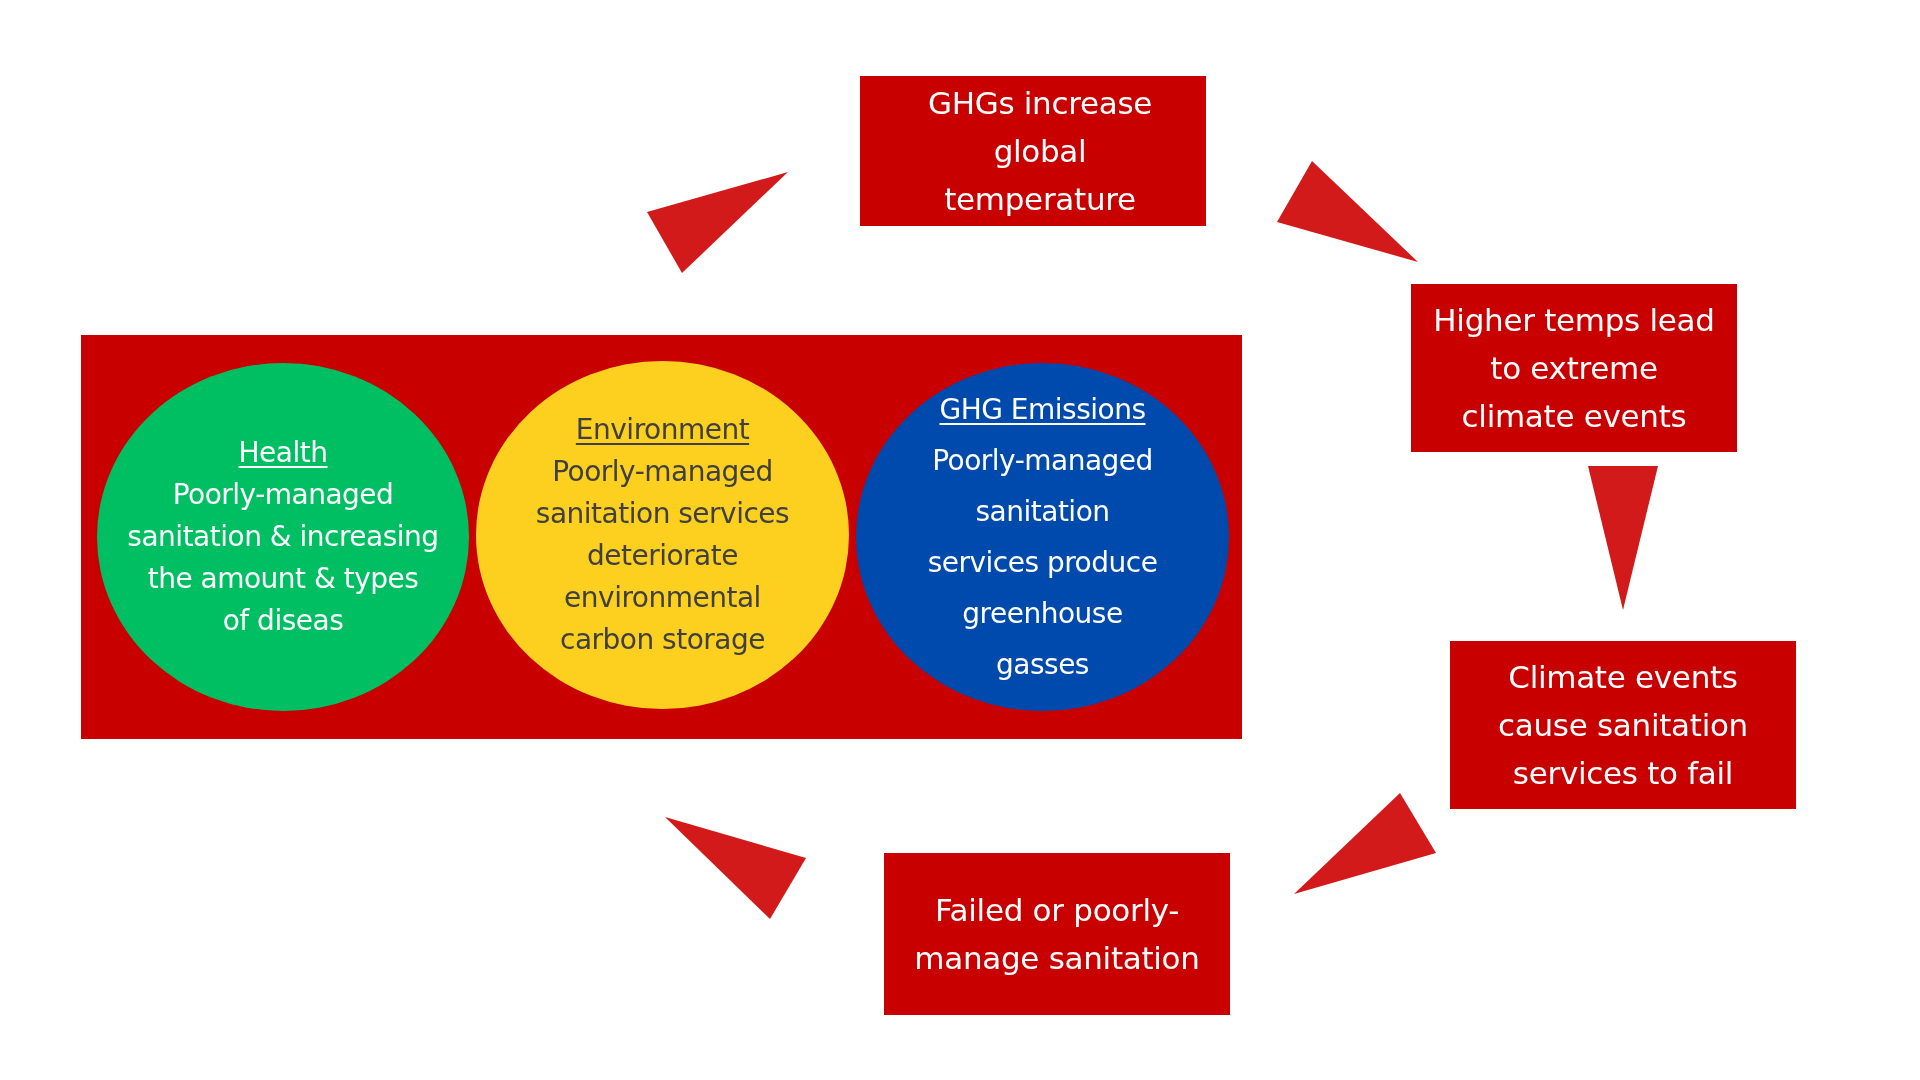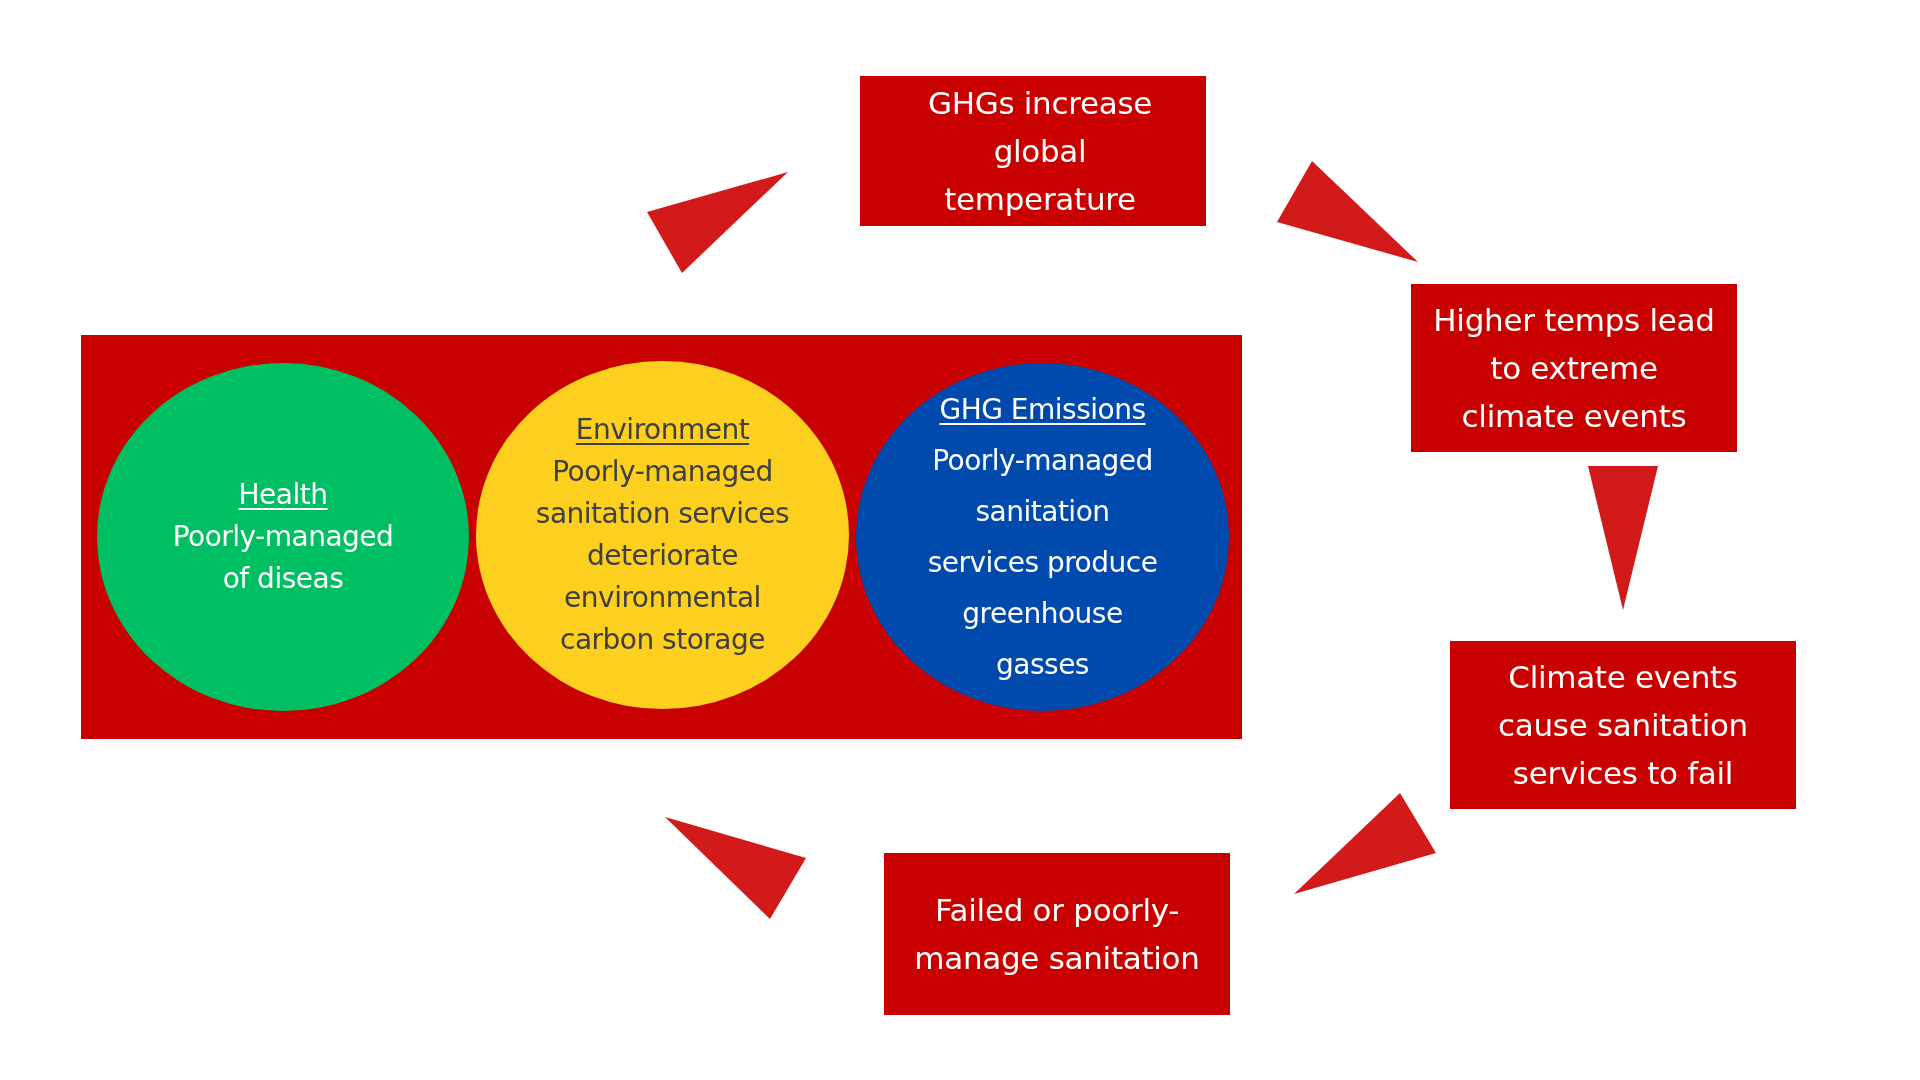--- a/index.html
+++ b/index.html
@@ -78,20 +78,22 @@
   <div>
     <span class="line">Failed or poorly-</span>
     <span class="line">manage sanitation</span>
   </div>
 </div>
 
 <div id="panel" style="background: rgb(200, 0, 0);">
   <div class="circle" id="circle-health" style="background: rgb(0, 191, 99);">
     <span class="line title">Health</span>
     <span class="line">Poorly-managed</span>
+    <span class="line">sanitation &amp; increasing</span>
+    <span class="line">the amount &amp; types</span>
     <span class="line">of diseas</span>
   </div>
   <div class="circle" id="circle-env" style="background: rgb(253, 208, 32);">
     <span class="line title">Environment</span>
     <span class="line">Poorly-managed</span>
     <span class="line">sanitation services</span>
     <span class="line">deteriorate</span>
     <span class="line">environmental</span>
     <span class="line">carbon storage</span>
   </div>

